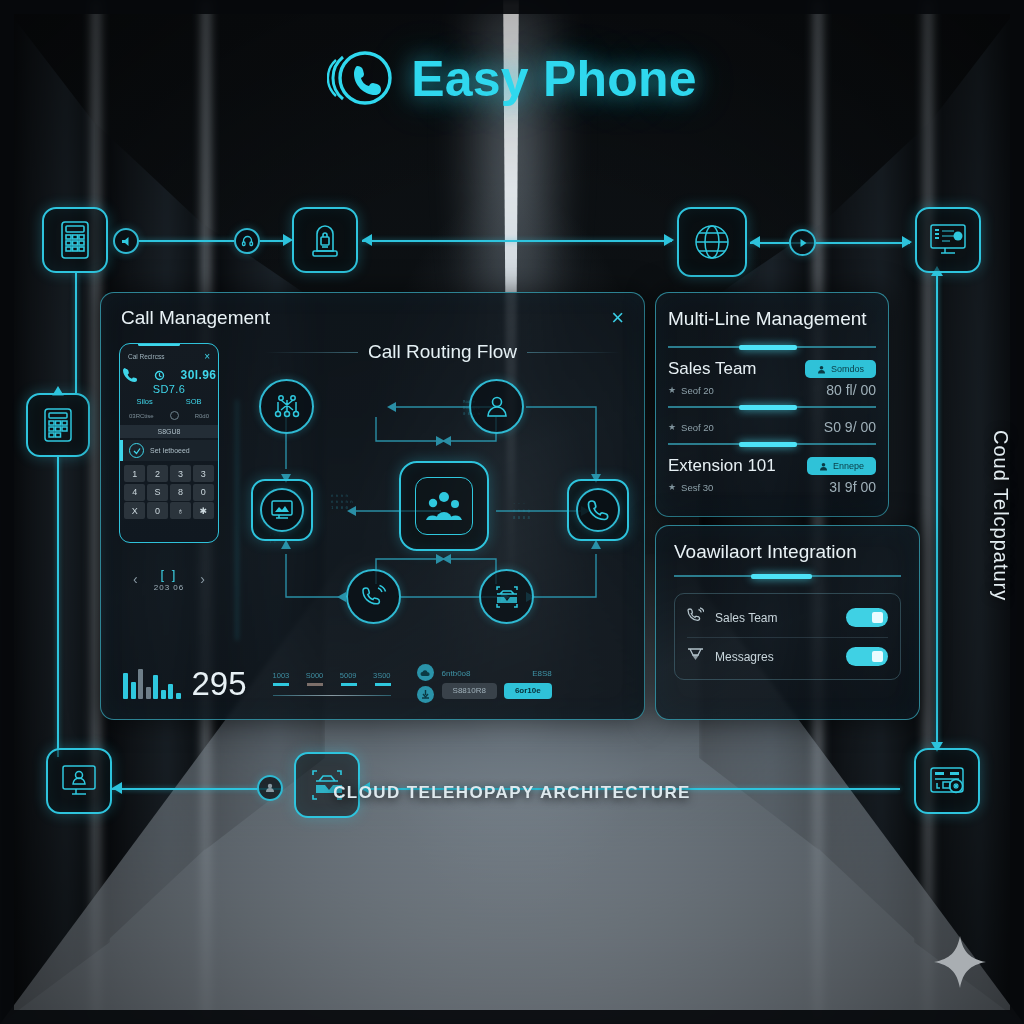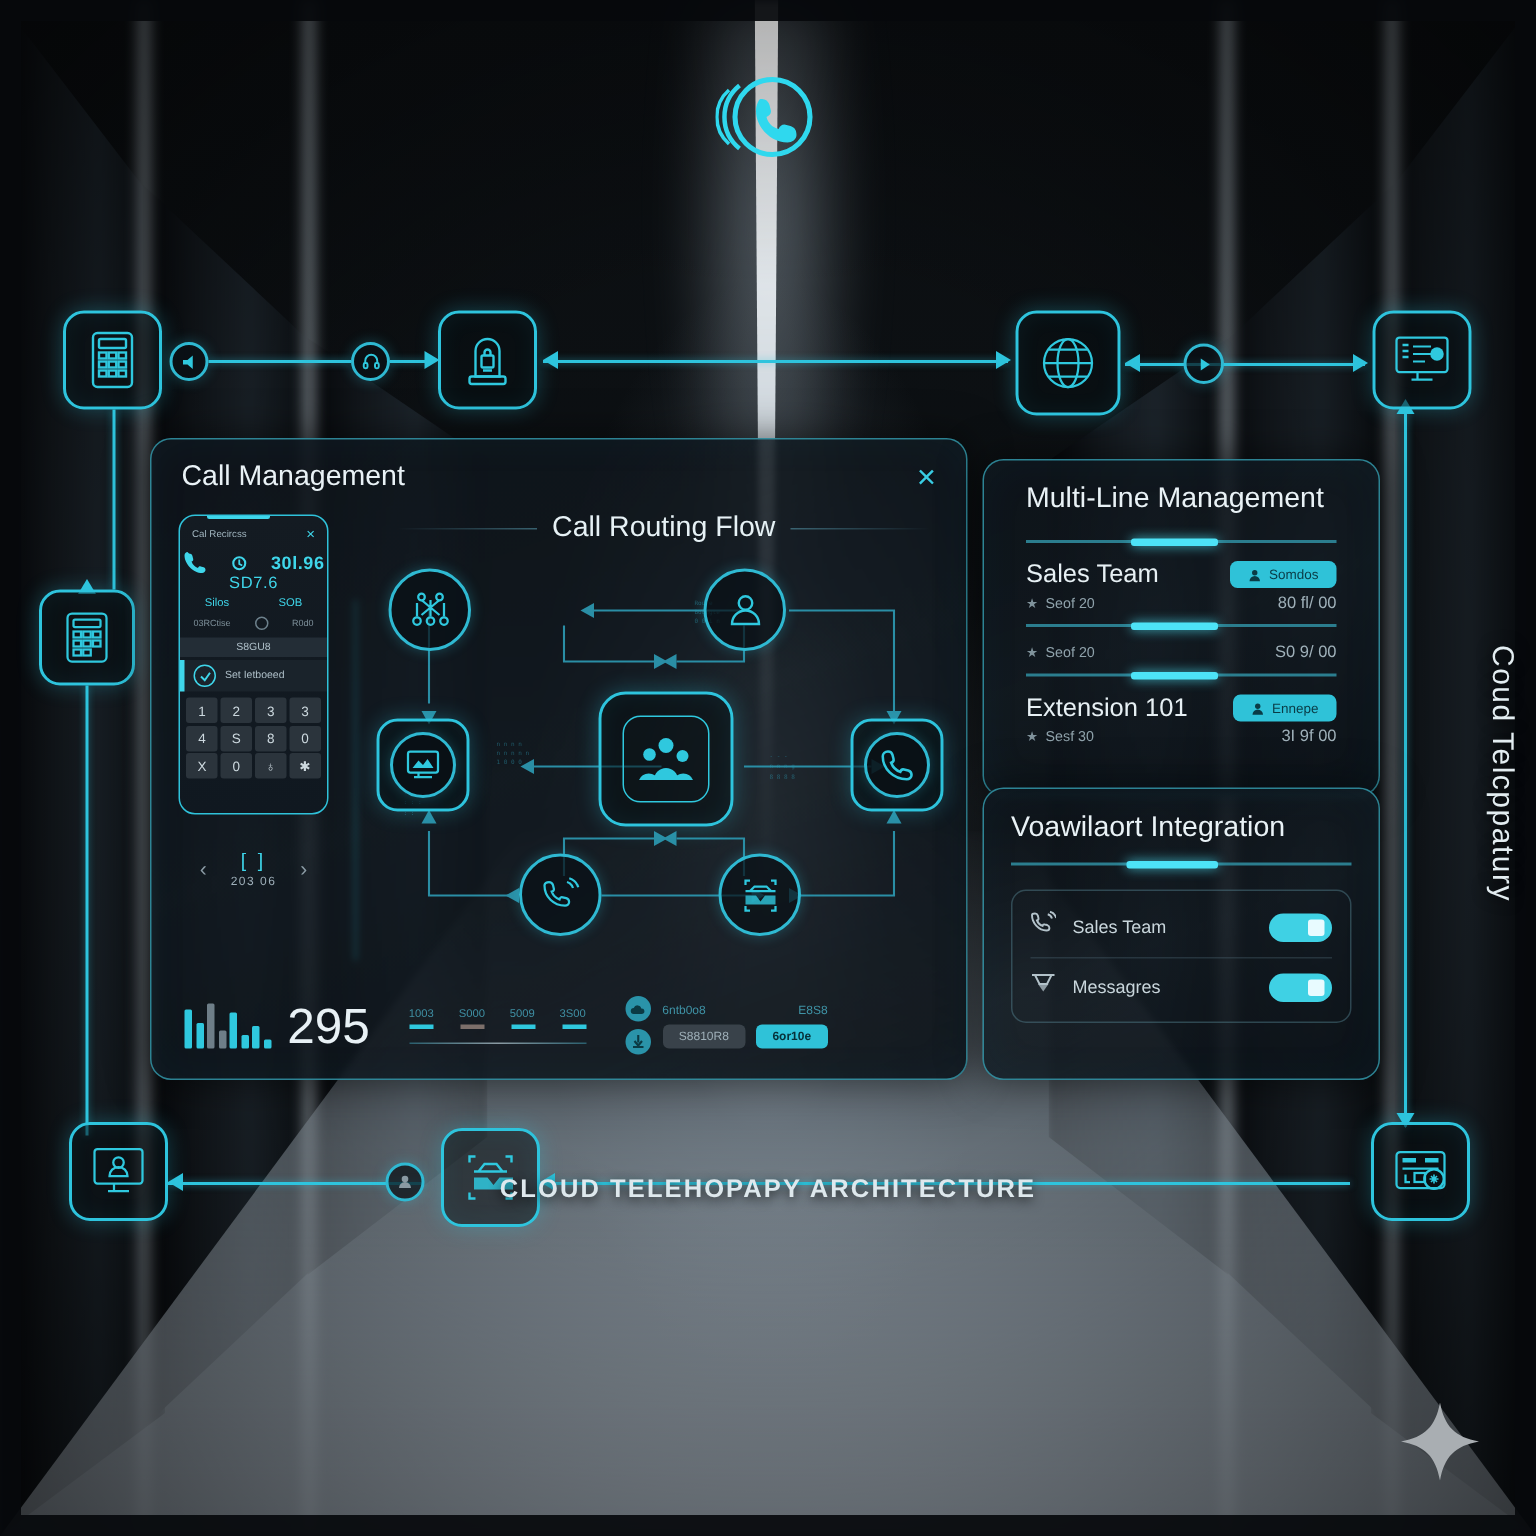--- a/index.html
+++ b/index.html
@@ -175,21 +175,21 @@
   .line-row { padding: 2px 0 6px; }
   .prog { height: 2px; background: #2b7d8e; position: relative; margin-bottom: 11px; }
   .prog i { position: absolute; left: 34%; width: 28%; top: -1.5px; height: 5px; background: #4de3f7; box-shadow: 0 0 8px rgba(77,227,247,.8); border-radius: 2px; }
   .lr-main { display: flex; justify-content: space-between; align-items: center; }
   .lr-name { font-size: 17px; color: #e7f0f4; }
   .badge { font-size: 9px; padding: 4px 12px; border-radius: 5px; display: flex; align-items: center; gap: 5px; }
   .badge.cy { background: #2fc2d8; color: #0a3c46; }
   .badge.gy { background: #3a444c; color: #b9c6cd; }
   .lr-sub { display: flex; justify-content: space-between; align-items: center; margin-top: 3px; }
   .lr-sub-l { display: flex; align-items: center; gap: 5px; font-size: 9.5px; color: #8fa2ab; }
-  .lr-sub-r { font-size: 11px; color: #9fb0b9; }
+  .lr-sub-r { font-size: 14px; color: #9fb0b9; }
   .star { color: #7f929b; font-size: 9px; }
 
   
   .vm-divider { height: 2px; background: #2b7d8e; position: relative; margin: 12px 0 16px; }
   .vm-divider i { position: absolute; left: 34%; width: 27%; top: -1.5px; height: 5px; background: #4de3f7; box-shadow: 0 0 8px rgba(77,227,247,.8); border-radius: 2px; }
   .vm-box { border: 1px solid rgba(90,140,155,.42); border-radius: 10px; padding: 4px 12px; }
   .vm-row { display: flex; align-items: center; gap: 11px; padding: 9px 0; }
   .vm-row + .vm-row { border-top: 1px solid rgba(90,120,132,.30); }
   .vm-label { flex: 1; font-size: 12px; color: #c9d6dc; }
   .toggle { width: 42px; height: 19px; border-radius: 10px; background: #3fd1e4; position: relative; }
@@ -236,20 +236,21 @@
     <span class="logo-mark">
       <svg width="70" height="70" viewBox="0 0 70 70">
         <g fill="none" stroke="#2fd8ee" stroke-width="3.4">
           <circle cx="38" cy="34" r="25"></circle>
           <path d="M16 13 A27 27 0 0 0 16 55" stroke-width="3"></path>
           <path d="M9 16 A24 24 0 0 0 9 52" stroke-width="2.4"></path>
         </g>
         <path d="M30 22 c3 0 5 1 6 4 l1 4 c0 2 -1 3 -3 4 c1 4 4 7 8 8 c1 -2 2 -3 4 -3 l4 1 c3 1 4 3 4 6 c0 3 -3 5 -6 5 c-11 0 -21 -10 -21 -21 c0 -4 2 -8 3 -8z" fill="#2fd8ee"></path>
       </svg>
     </span>
+    <span class="title">Easy Phone</span>
   </div>
 </div>
 
 <div class="node" style="left:42px; top:207px; width:66px; height:66px;">
   <svg width="34" height="40" viewBox="0 0 34 40" fill="none" stroke="#2fc8de" stroke-width="1.6">
     <rect x="4" y="2" width="26" height="36" rx="3"></rect>
     <rect x="8" y="6" width="18" height="6" rx="1"></rect>
     <g>
       <rect x="8" y="15" width="5" height="4"></rect>
         <rect x="14.5" y="15" width="5" height="4"></rect>
@@ -620,21 +621,21 @@
         </div>
         <div class="sr-bot">
           <span class="chip">S8810R8</span>
           <span class="chip cy">6or10e</span>
         </div>
       </div>
     </div>
   </div>
 </div>
 
-<div class="panel" style="left:655px; top:306px; width:265px; height:225px; padding:15px 28px;">
+<div class="panel" style="left:655px; top:292px; width:234px; height:225px; padding:15px 12px;">
   <div class="panel-title" style="margin-bottom:14px;">Multi-Line Management</div>
 
   <div class="line-row">
     <div class="prog">
         <i></i>
       </div>
     <div class="lr-main">
       <span class="lr-name">Sales Team</span>
       <span class="badge cy">
         <svg width="9" height="9" viewBox="0 0 9 9" fill="currentColor">

